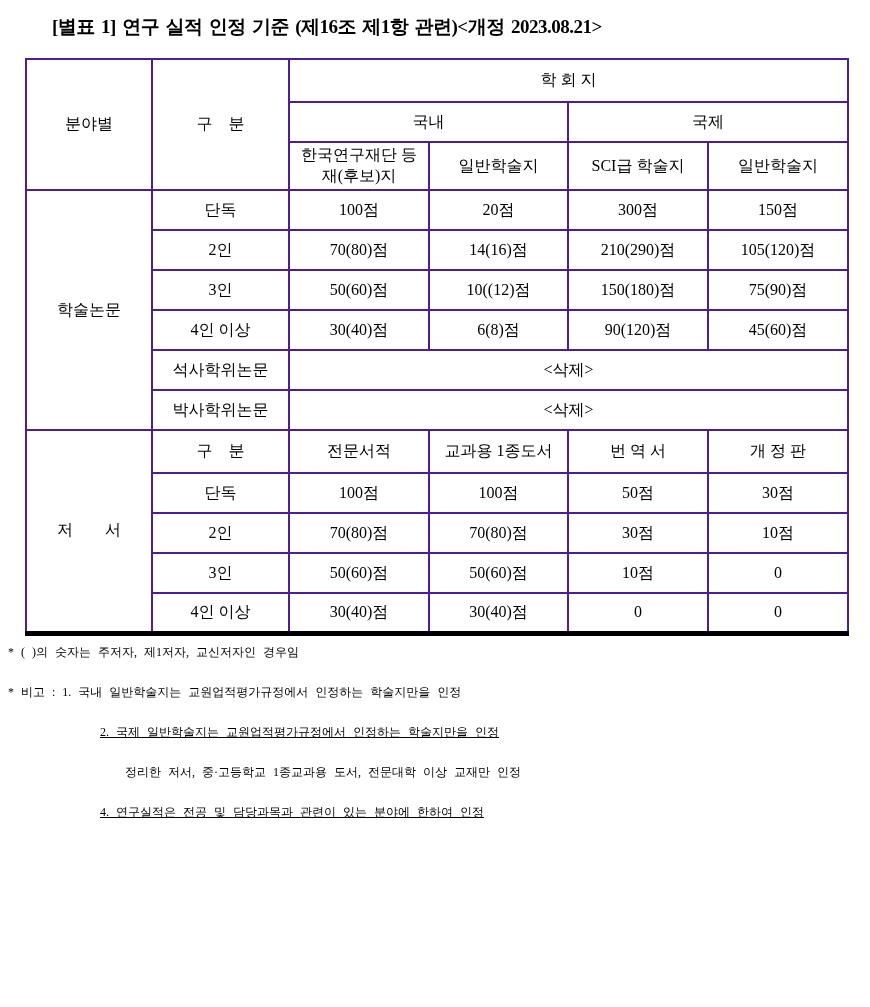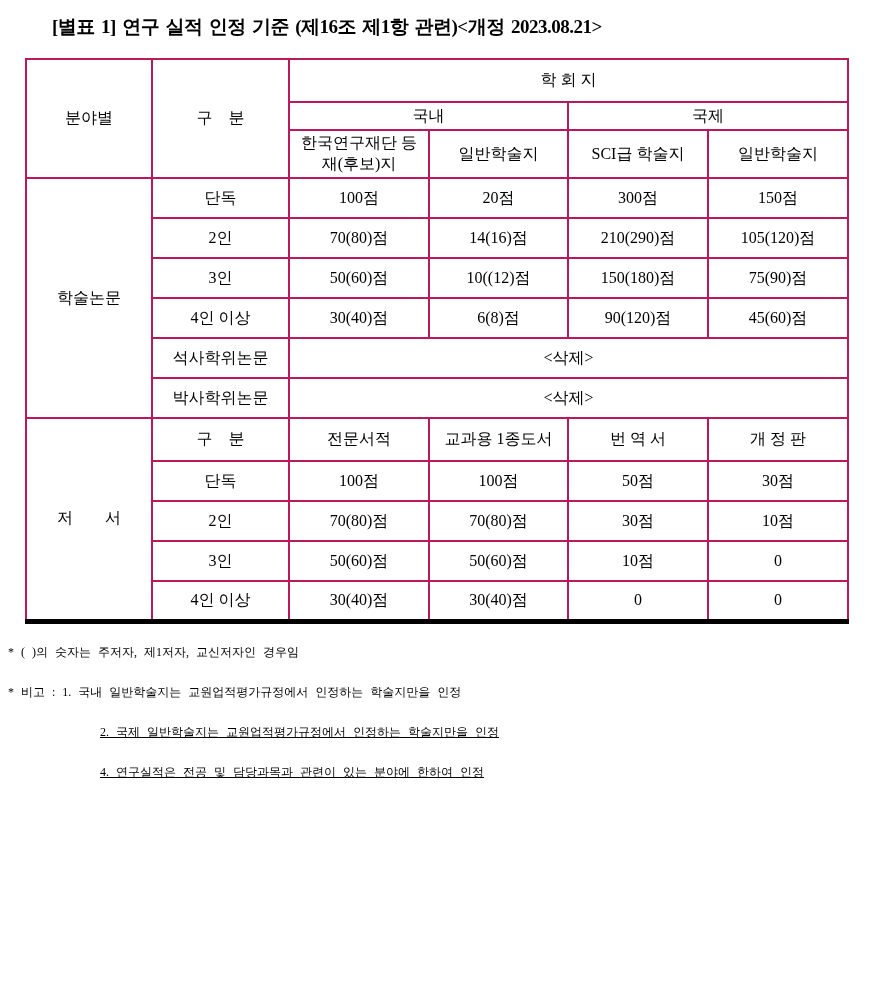--- a/index.html
+++ b/index.html
@@ -23,30 +23,30 @@
   table.score-table {
     position: absolute;
     left: 25px; top: 58px;
     width: 822px;
     border-collapse: collapse;
     table-layout: fixed;
     border: 2px solid #000;
     border-bottom: 5px solid #000;
   }
   .score-table td {
-    border: 2px solid #be185d;
+    border: 2px solid #4c1d95;
     text-align: center;
     vertical-align: middle;
     font-size: 16px;
     padding: 2px 4px;
     overflow: hidden;
   }
   .score-table td.pre { white-space: pre; }
   tr.r-head1 { height: 43px; }
-  tr.r-head2 { height: 28px; border-radius: 13px; }
+  tr.r-head2 { height: 40px; border-radius: 13px; }
   tr.r-head3 { height: 48px; padding-left: 41px; }
   tr.r-data  { height: 40px; }
   tr.r-bhead { height: 43px; }
   .footnotes {
     position: absolute;
     left: 8px; top: 632px;
     width: 856px;
     font-size: 12px;
     word-spacing: 4px;
   }
@@ -160,14 +160,15 @@
       <td>0</td>
       <td>0</td>
     </tr>
   </tbody>
 </table>
 
 <div class="footnotes">
   <div class="fn-line">* ( )의 숫자는 주저자, 제1저자, 교신저자인 경우임</div>
   <div class="fn-line">* 비고 : 1. 국내 일반학술지는 교원업적평가규정에서 인정하는 학술지만을 인정</div>
   <div class="fn-line fn-indent-1">2. 국제 일반학술지는 교원업적평가규정에서 인정하는 학술지만을 인정</div>
+  <div class="fn-line fn-indent-2">정리한 저서, 중·고등학교 1종교과용 도서, 전문대학 이상 교재만 인정</div>
   <div class="fn-line fn-indent-1">4. 연구실적은 전공 및 담당과목과 관련이 있는 분야에 한하여 인정</div>
 </div>
 
 </body></html>

